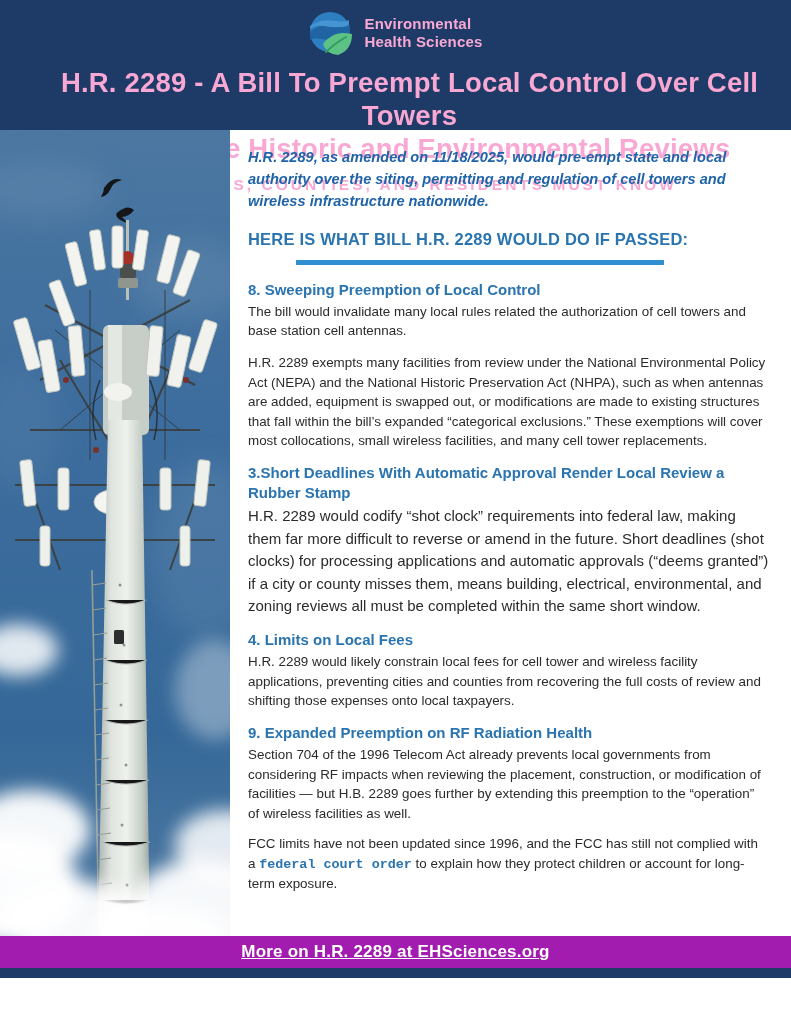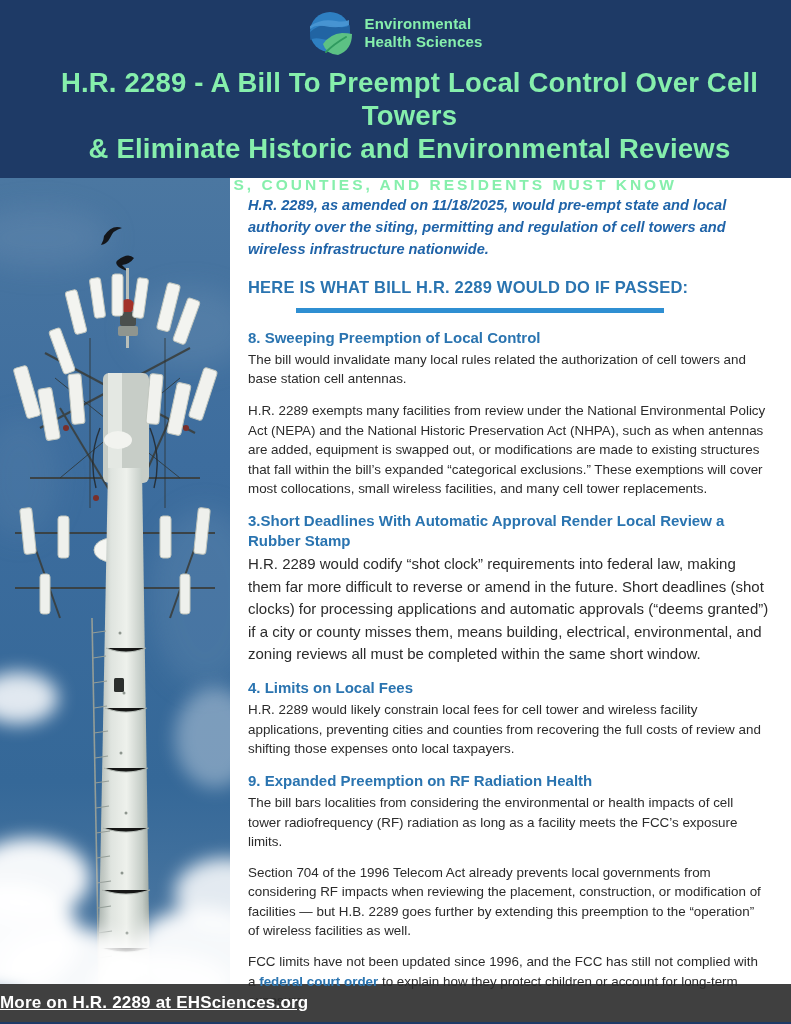--- a/index.html
+++ b/index.html
@@ -1,44 +1,44 @@
 <!DOCTYPE html>
 <html><head>
 <meta charset="utf-8">
 <style>
   * { margin:0; padding:0; box-sizing:border-box; }
   html,body { width:791px; height:1024px; overflow:hidden; background:#fff;
     font-family:"Liberation Sans", sans-serif; }
 
   
-  .banner { background:#1e3a66; height:178px; color:#86efac; text-align:center; }
+  .banner { background:#1e3a66; height:130px; color:#f9a8d4; text-align:center; }
   .logo-row { display:flex; justify-content:center; align-items:center; gap:10px; padding-top:10px; }
   .logo-icon { width:46px; height:46px; flex:0 0 auto; }
   .brand-name { text-align:left; font-weight:bold; font-size:15px; line-height:1.2; letter-spacing:.2px; }
   .main-title { font-weight:bold; font-size:27.5px; line-height:1.2; margin-top:10px; letter-spacing:.2px;padding-left:28px; }
   .subtitle { font-size:15.5px; font-weight:bold; letter-spacing:3px; margin-top:11px; }
 
   
   .main { display:flex; height:806px; }
   .photo-col { width:230px; height:806px; flex:0 0 auto; }
   .content { flex:1; padding:17px 22px 0 18px; }
 
   .intro { color:#1f63a8; font-style:italic; font-weight:bold; font-size:14.6px; line-height:1.5; }
   .list-header { color:#2a74b0; font-weight:bold; font-size:16.5px; margin-top:17px; letter-spacing:.2px; }
   .divider { height:5px; width:368px; background:#2f8fd2; margin:11px 0 15px 48px; }
 
   .section { margin-bottom:12px; }
   .sec-heading { color:#2a74b0; font-weight:bold; font-size:15px; line-height:1.35; margin-bottom:2px; }
   .sec-body { color:#2b2b2b; font-size:13.4px; line-height:1.46; }
   .sec-body.large { font-size:15px; line-height:1.5; }
   .sec-body + .sec-body { margin-top:11px; }
-  .inline-link { color:#2a74b0; font-weight:bold; text-decoration:none; cursor:pointer; }
+  .inline-link { color:#2a74b0; font-weight:bold; text-decoration:none; cursor:pointer;font-family:Liberation Mono, monospace; }
 
   
-  .footer-bar { background:#404040; height:38px; display:flex; align-items:center; }
+  .footer-bar { background:#a21caf; height:32px; display:flex; align-items:center; justify-content:center; }
   .footer-link { color:#fff; font-weight:bold; font-size:17px; text-decoration:underline; cursor:pointer; letter-spacing:.2px; }
   .bottom-strip { background:#1e3a66; height:10px; }
 </style>
 </head>
 <body>
 
 <div class="banner">
   <div class="logo-row">
     <svg class="logo-icon" viewBox="0 0 46 46" aria-hidden="true">
       <circle cx="22" cy="22" r="20" fill="#2e7fc2"></circle>
@@ -243,21 +243,20 @@
       <div class="sec-body large">H.R. 2289 would codify “shot clock” requirements into federal law, making them far more difficult to reverse or amend in the future. Short deadlines (shot clocks) for processing applications and automatic approvals (“deems granted”) if a city or county misses them, means building, electrical, environmental, and zoning reviews all must be completed within the same short window.</div>
     </div>
 
     <div class="section">
       <div class="sec-heading">4. Limits on Local Fees</div>
       <div class="sec-body">H.R. 2289 would likely constrain local fees for cell tower and wireless facility applications, preventing cities and counties from recovering the full costs of review and shifting those expenses onto local taxpayers.</div>
     </div>
 
     <div class="section">
       <div class="sec-heading">9. Expanded Preemption on RF Radiation Health</div>
-      <div class="sec-body">The bill bars localities from considering the environmental or health impacts of cell tower radiofrequency (RF) radiation as long as a facility meets the FCC’s exposure limits.</div>
       <div class="sec-body">Section 704 of the 1996 Telecom Act already prevents local governments from considering RF impacts when reviewing the placement, construction, or modification of facilities — but H.B. 2289 goes further by extending this preemption to the “operation” of wireless facilities as well.</div>
       <div class="sec-body">
         <span>FCC limits have not been updated since 1996, and the FCC has still not complied with a </span><a class="inline-link">federal court order</a><span> to explain how they protect children or account for long-term exposure.</span>
       </div>
     </div>
   </div>
 </div>
 
 <div class="footer-bar">
   <a class="footer-link">More on H.R. 2289 at EHSciences.org</a>

